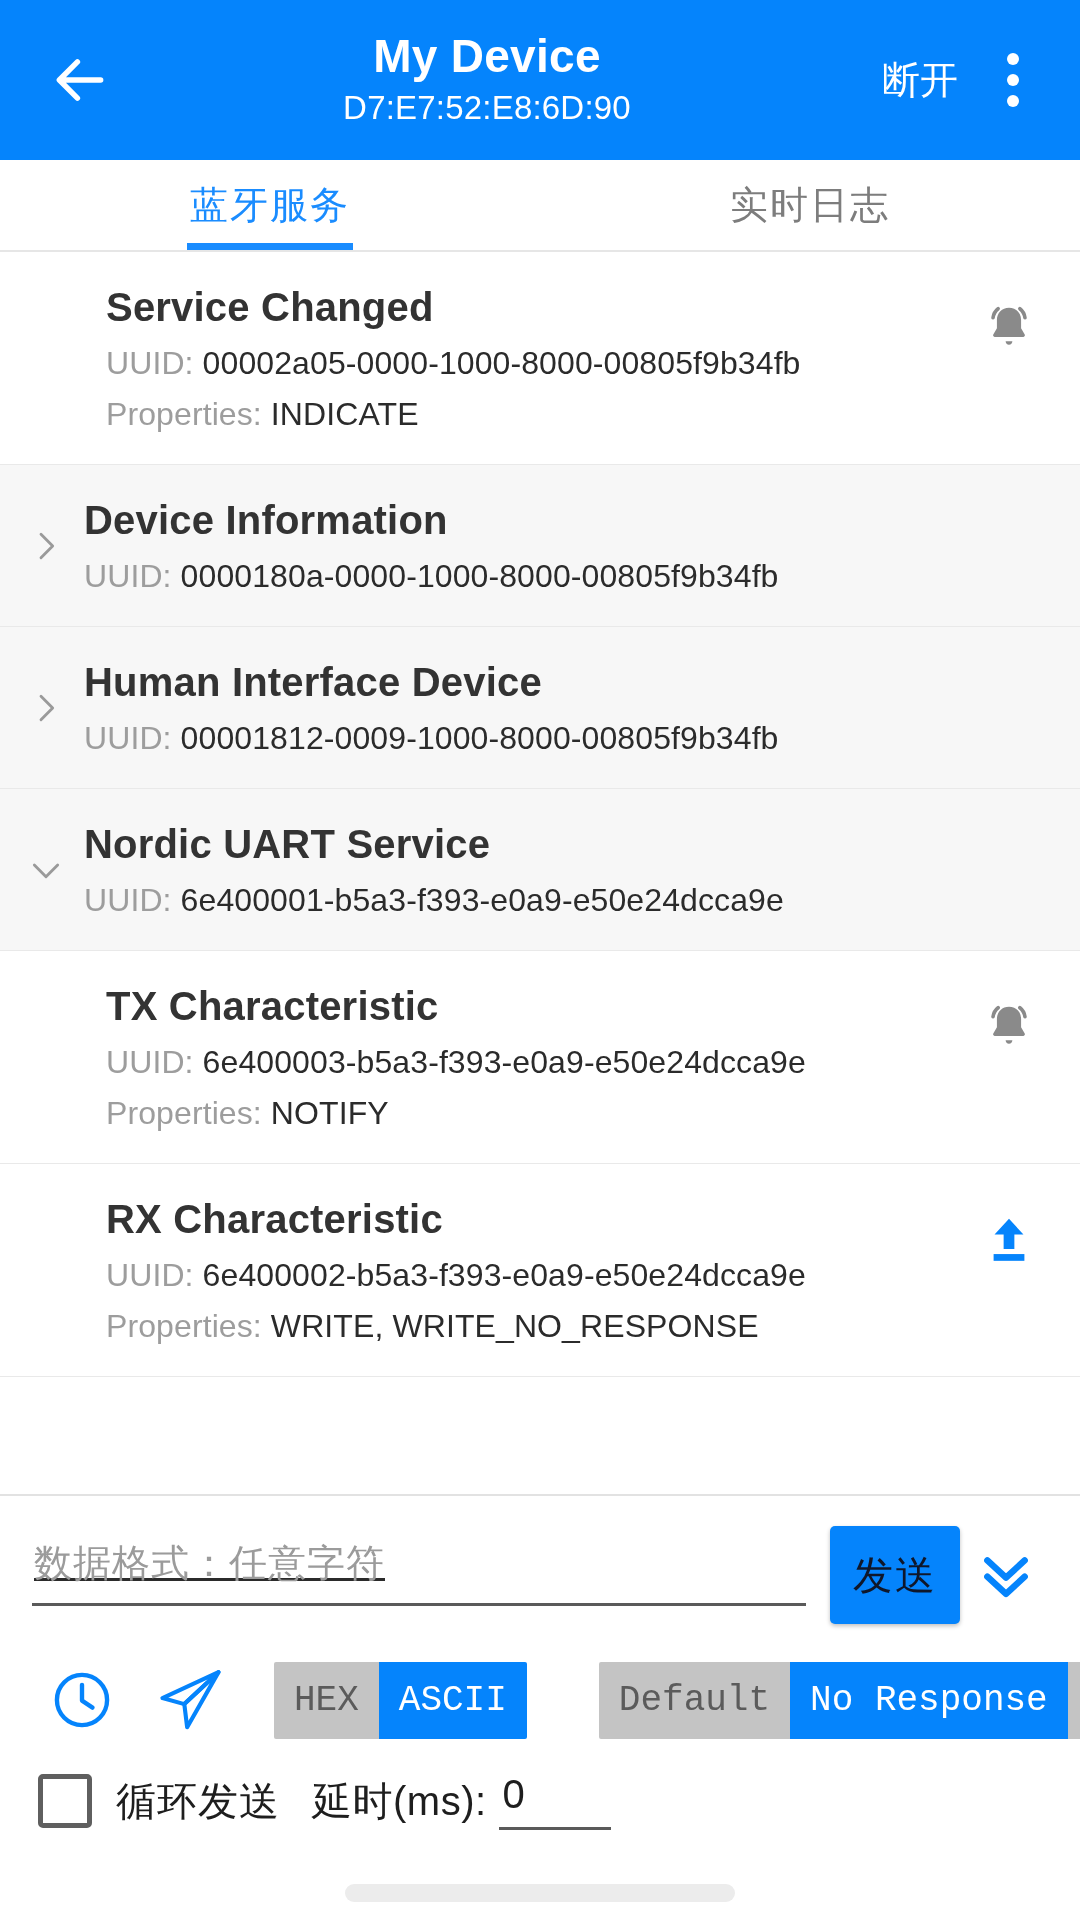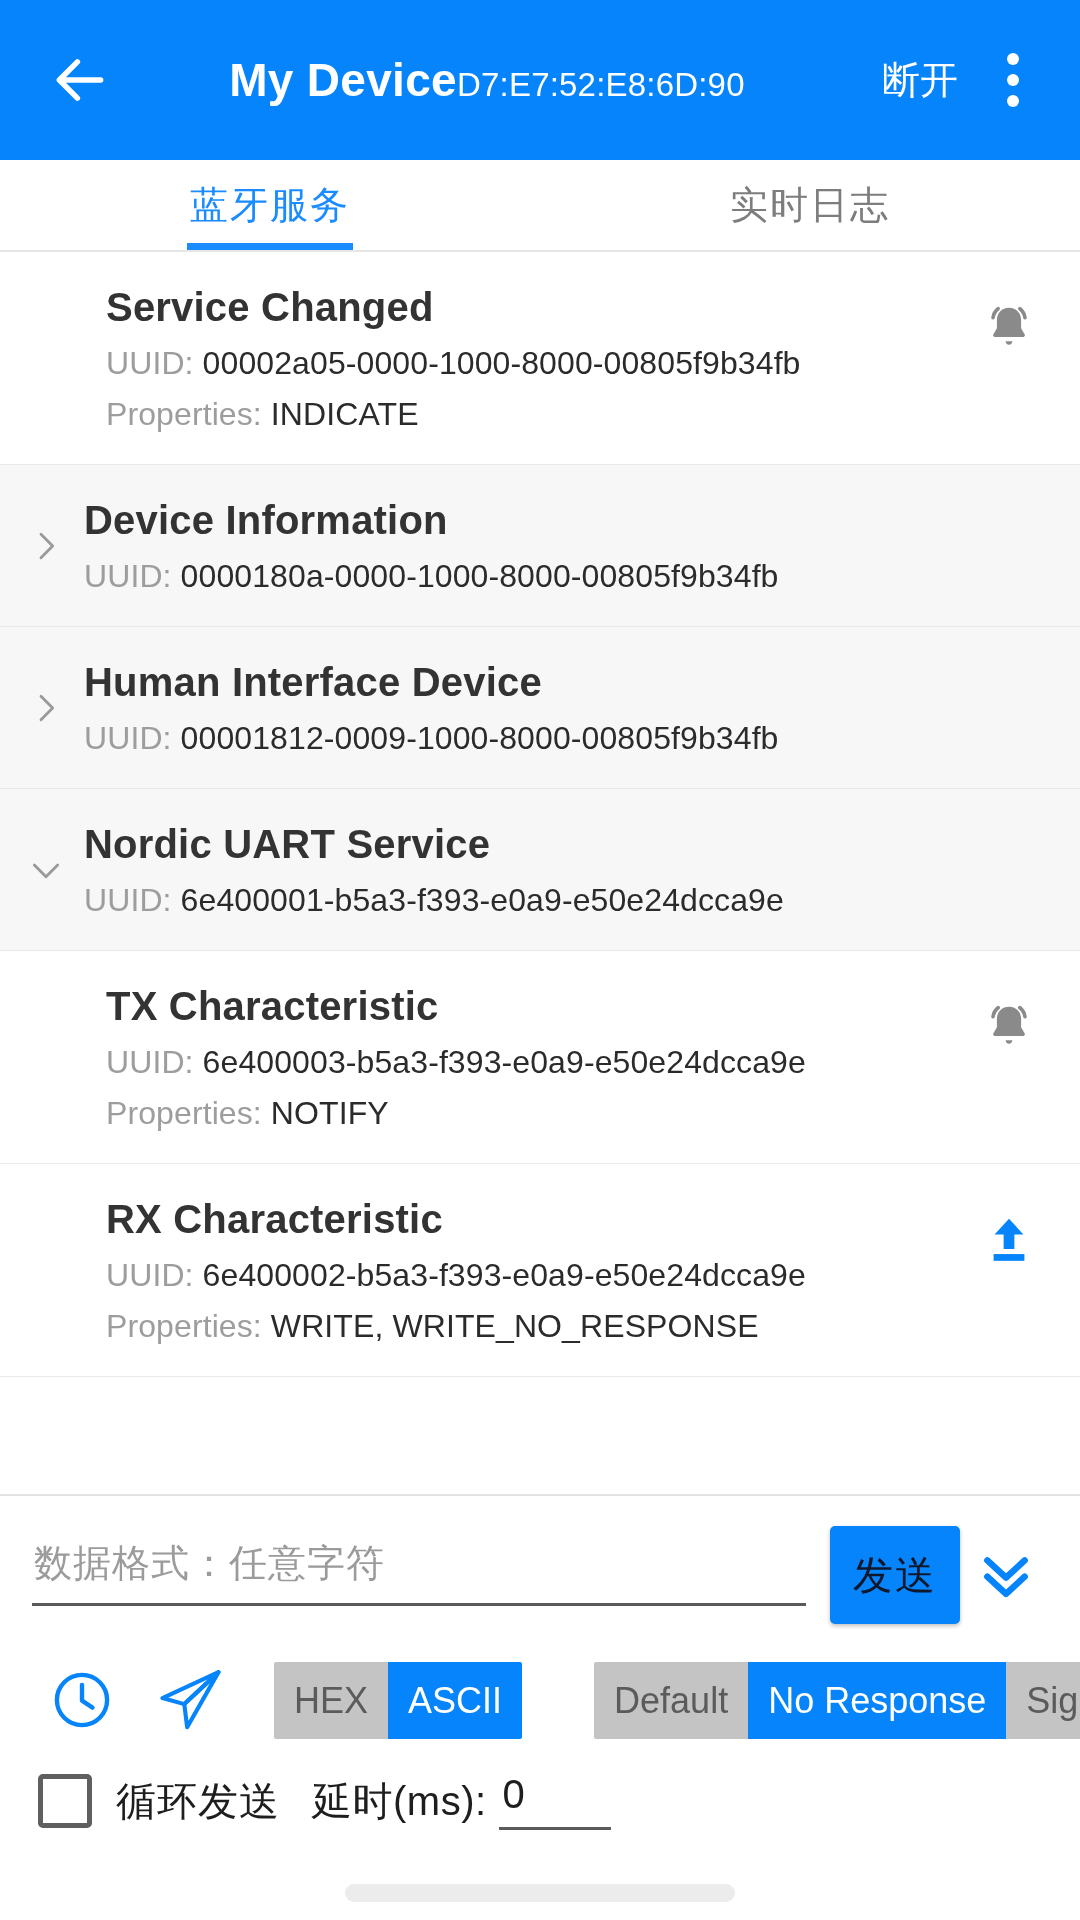--- a/index.html
+++ b/index.html
@@ -19,21 +19,21 @@
     padding: 0 30px;
     position: relative;
   }
   .back-btn {
     width: 100px; height: 100px;
     display: flex; align-items: center; justify-content: center;
     flex: 0 0 auto;
   }
   .appbar-titles {
     flex: 1 1 auto;
-    display: flex; flex-direction: row; align-items: flex-end;
+    display: flex; flex-direction: column; align-items: center;
     justify-content: center;
     margin-left: -20px;
   }
   .appbar-title {
     color: #ffffff;
     font-size: 46px;
     font-weight: bold;
     line-height: 1.15;
     letter-spacing: 0.3px;
   }
@@ -156,20 +156,21 @@
     border: none;
     border-bottom: 3px solid #5a5a5a;
     background: transparent;
     font-family: inherit;
     font-size: 38px;
     color: #2b2b2b;
     padding: 20px 2px 18px 2px;
     outline: none;
     margin-right: 24px;
     letter-spacing: 1px;
+    text-decoration: underline;
   }
   .data-input::placeholder { color: #9b9b9b; }
   .send-btn {
     flex: 0 0 auto;
     background: #0584fc;
     color: #0f172a;
     border: none;
     border-radius: 5px;
     font-family: inherit;
     font-size: 40px;
@@ -184,20 +185,21 @@
     width: 92px; height: 98px;
     margin-top: 4px;
     display: flex; align-items: center; justify-content: center;
   }
 
   .tools-row {
     display: flex;
     align-items: center;
     padding: 30px 28px 0 36px;
     gap: 16px;
+    font-family: Liberation Mono, monospace;
   }
   .icon-btn {
     width: 92px; height: 92px;
     display: flex; align-items: center; justify-content: center;
     flex: 0 0 auto;
   }
   .seg {
     display: flex;
     flex: 0 0 auto;
     border-radius: 2px;

